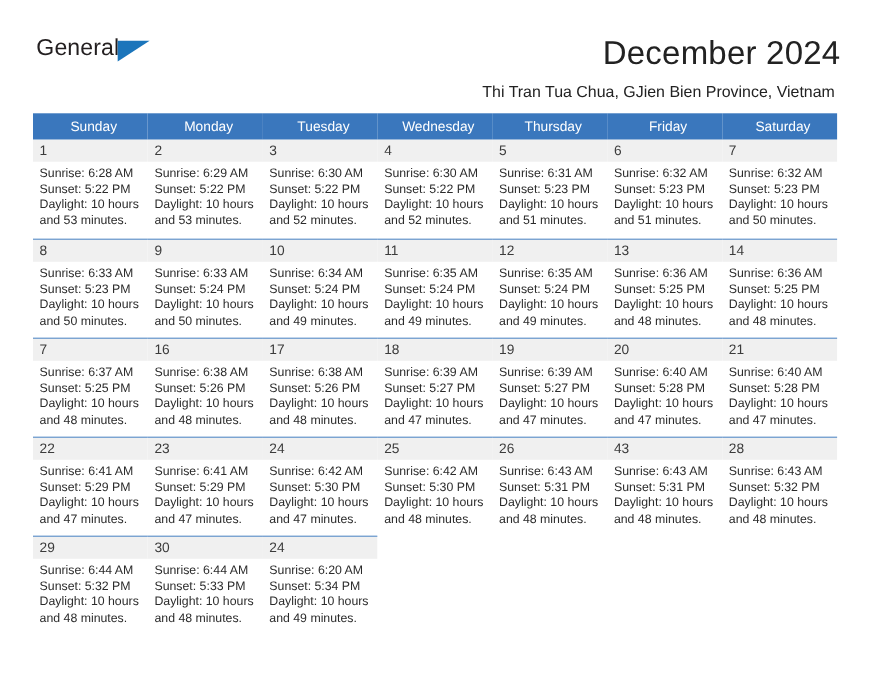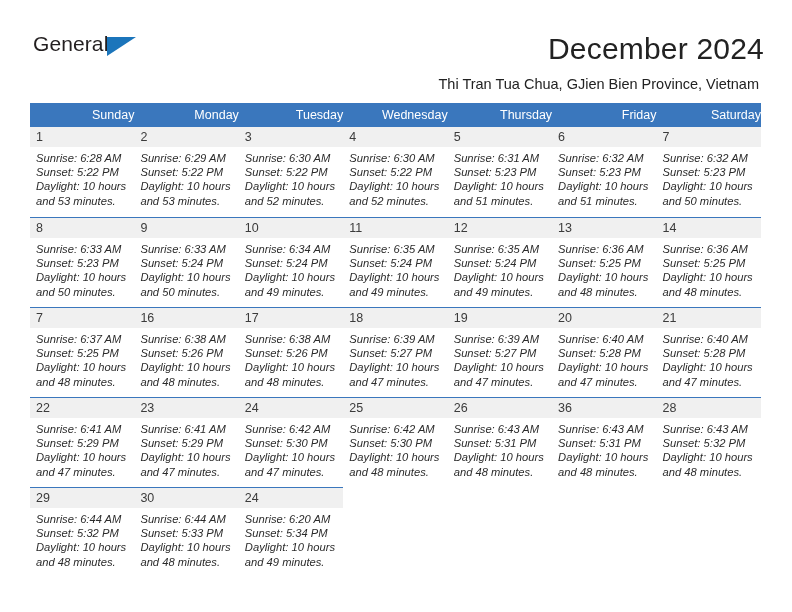--- a/index.html
+++ b/index.html
@@ -85,21 +85,21 @@
     top: 103px;
     width: 731px;
     border-collapse: collapse;
     table-layout: fixed;
   }
   .calendar th {
     background: #3a77bd;
     color: #ffffff;
     font-size: 12.5px;
     font-weight: 400;
-    text-align: right;
+    text-align: center;
     padding: 5px 0 5px 6px;
     height: 12px;
     border: none;
   }
   .calendar td {
     vertical-align: top;
     padding: 0;
     border: none;
     width: 104.4px;
     height: 90px;
@@ -126,21 +126,20 @@
     line-height: 13px;
   }
   .daynum.blank {
     background: transparent;
   }
   .info {
     padding: 4px 4px 0 6px;
     font-size: 11.2px;
     line-height: 14.2px;
     color: #2b2b2b;
-    font-style: italic;
   }
   .info div {
     white-space: nowrap;
   }
 </style>
 </head>
 <body>
 
 <div class="page">
 
@@ -457,21 +456,21 @@
               <div class="info">
                 <div>Sunrise: 6:43 AM</div>
                 <div>Sunset: 5:31 PM</div>
                 <div>Daylight: 10 hours</div>
                 <div>and 48 minutes.</div>
               </div>
             </div>
           </td>
           <td>
             <div class="cell">
-              <div class="daynum">36</div>
+              <div class="daynum">43</div>
               <div class="info">
                 <div>Sunrise: 6:43 AM</div>
                 <div>Sunset: 5:31 PM</div>
                 <div>Daylight: 10 hours</div>
                 <div>and 48 minutes.</div>
               </div>
             </div>
           </td>
           <td>
             <div class="cell">

